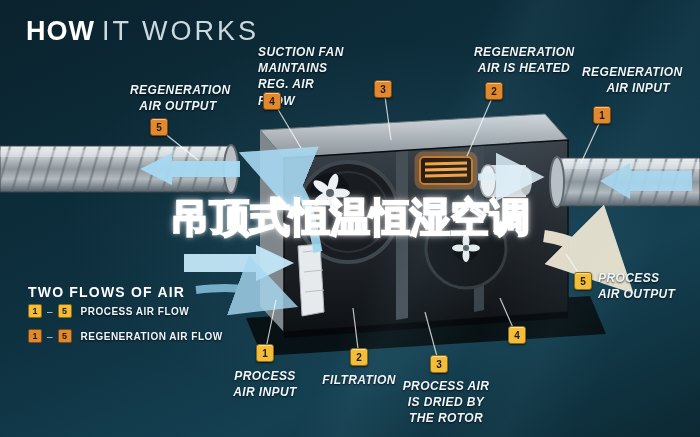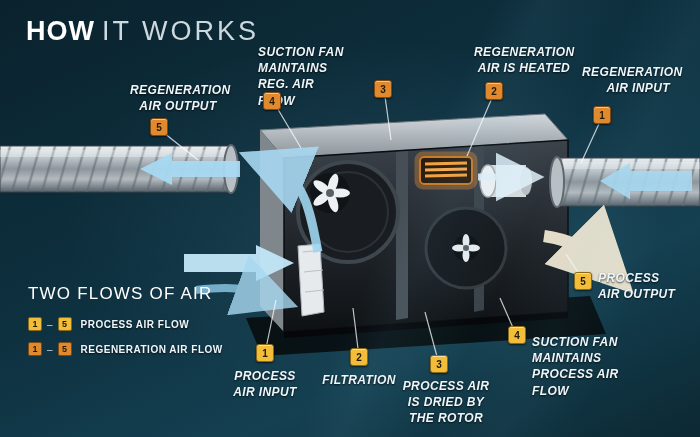--- a/index.html
+++ b/index.html
@@ -48,21 +48,21 @@
   .pos-b2b { left:350px; top:348px; }
   .pos-b2  { left:318px; top:372px; width:82px;  text-align:center; }
   .pos-b3b { left:430px; top:355px; }
   .pos-b3  { left:396px; top:378px; width:100px; text-align:center; }
   .pos-b4b { left:508px; top:326px; }
   .pos-b4  { left:532px; top:334px; width:100px; text-align:left; }
   .pos-b5b { left:574px; top:272px; }
   .pos-b5  { left:598px; top:270px; width:80px;  text-align:left; }
 
   .legend { position:absolute; left:28px; top:284px; z-index:4; }
-  .legend-heading { font-size:17px; font-weight:normal; color:#ffffff; letter-spacing:1.2px; margin-bottom:13px; }
+  .legend-heading { font-size:14px; font-weight:bold; color:#ffffff; letter-spacing:1.2px; margin-bottom:4px; }
   .legend-row { display:flex; align-items:center; margin-bottom:11px; }
   .lbadge { width:14px; height:14px; border-radius:2px; display:flex; align-items:center; justify-content:center;
     font-size:9px; font-weight:bold; color:#231a06; }
   .lbadge.p { background:#f2bd3a; border:1px solid #8a6a14; }
   .lbadge.r { background:#e0892f; border:1px solid #7d4a12; }
   .ldash { color:#cfdde3; margin:0 5px; font-size:10px; }
   .legend-label { font-size:10px; font-weight:bold; color:#eef6fa; letter-spacing:0.5px; margin-left:9px;
     text-shadow:0 1px 2px rgba(0,0,0,0.75); }
 </style>
 </head>
@@ -194,20 +194,21 @@
       <line x1="439" y1="364" x2="425" y2="312"></line>
       <line x1="517" y1="337" x2="500" y2="298"></line>
       <line x1="585" y1="283" x2="566" y2="254"></line>
     </g>
   </svg>
 
   <div class="title">
     <span class="t-bold">HOW</span><span class="t-light">IT WORKS</span>
   </div>
 
+  <div class="watermark">吊顶式恒温恒湿空调</div>
 
   <div class="co-label pos-t5">REGENERATION AIR OUTPUT</div>
   <div class="badge regen pos-t5b">5</div>
 
   <div class="co-label pos-t4">SUCTION FAN MAINTAINS REG. AIR FLOW</div>
   <div class="badge regen pos-t4b">4</div>
 
   <div class="badge regen pos-t3b">3</div>
 
   <div class="co-label pos-t2">REGENERATION AIR IS HEATED</div>
@@ -219,21 +220,20 @@
   <div class="badge proc pos-b1b">1</div>
   <div class="co-label pos-b1">PROCESS AIR INPUT</div>
 
   <div class="badge proc pos-b2b">2</div>
   <div class="co-label pos-b2">FILTRATION</div>
 
   <div class="badge proc pos-b3b">3</div>
   <div class="co-label pos-b3">PROCESS AIR IS DRIED BY THE ROTOR</div>
 
   <div class="badge proc pos-b4b">4</div>
-  <div class="co-label pos-b4">SUCTION FAN MAINTAINS PROCESS AIR FLOW</div>
 
   <div class="badge proc pos-b5b">5</div>
   <div class="co-label pos-b5">PROCESS AIR OUTPUT</div>
 
   <div class="legend">
     <div class="legend-heading">TWO FLOWS OF AIR</div>
     <div class="legend-row">
       <span class="lbadge p">1</span>
       <span class="ldash">–</span>
       <span class="lbadge p">5</span>

